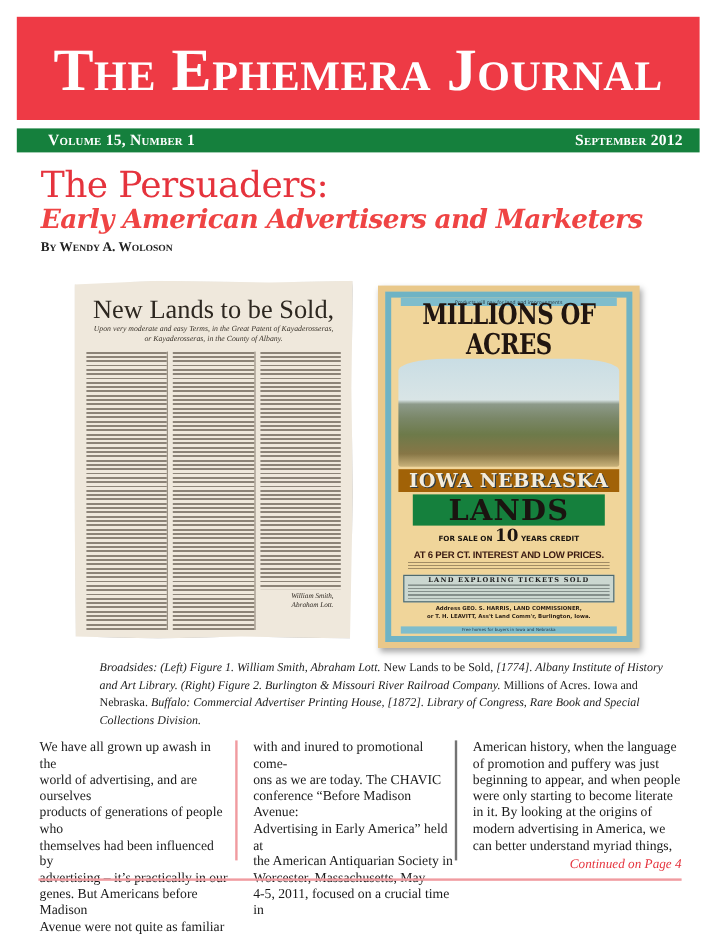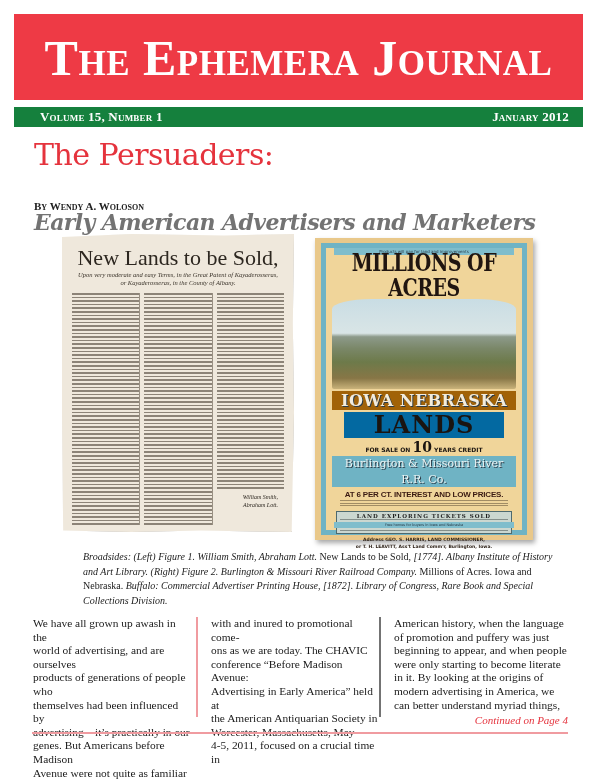--- a/index.html
+++ b/index.html
@@ -29,24 +29,23 @@
     }
 
     .headline {
       position: absolute; left: 34px; top: 140px;
       color: #e5333d; font-family: "DejaVu Serif", serif;
       font-size: 30px; line-height: 1; font-weight: normal;
       letter-spacing: -0.5px;
     }
     .subhead {
       position: absolute; left: 34px; top: 172px;
-      color: #737373; font-family: "DejaVu Serif", serif; font-style: italic;
+      color: #ef4444; font-family: "DejaVu Serif", serif; font-style: italic;
       font-size: 22px; line-height: 1; letter-spacing: -0.6px;
       white-space: nowrap;
-      margin-top: 39px;
     }
     .byline {
       position: absolute; left: 34px; top: 200px;
       color: #222; font-family: "Liberation Serif", serif; font-weight: bold;
       font-size: 11px; font-variant: small-caps;
     }
 
     
     .fig-left {
       position: absolute; left: 62px; top: 234px; width: 232px; height: 298px;
@@ -104,21 +103,21 @@
       border-radius: 40px 40px 2px 2px / 10px 10px 2px 2px;
       background: linear-gradient(to bottom, #c9dde4 0%, #d9e5e6 38%, #8d9a8a 42%, #7a8768 55%, #6d7a4a 70%, #877646 88%, #c9b27a 100%);
     }
     .poster-iowa {
       margin: 2px 6px 0 6px; background: #a16207; text-align: center;
       font-family: "DejaVu Serif", serif; font-weight: bold; font-size: 16px; color: #f3ecdc;
       letter-spacing: 0.5px; line-height: 1.2;
       text-shadow: 1px 1px 0 #2a3b48;
     }
     .poster-lands {
-      margin: 2px 18px 0 18px; background: #0369a1; text-align: center;
+      margin: 2px 18px 0 18px; background: #15803d; text-align: center;
       font-family: "DejaVu Serif", serif; font-weight: bold; font-size: 24px; color: #1a1410;
       line-height: 1.1; letter-spacing: 1px;
     }
     .poster-sale {
       text-align: center; font-family: "DejaVu Sans", sans-serif; font-weight: bold;
       font-size: 6px; color: #1a1410; margin-top: 1px;
     }
     .poster-sale b { font-size: 14px; font-family: "DejaVu Serif", serif; }
     .poster-rr {
       margin: 1px 6px 0 6px; background: #6fb3c4; text-align: center;
@@ -184,21 +183,21 @@
     }
   </style>
 </head>
 <body>
 
 <header class="masthead">
   <h1 class="masthead-title">The Ephemera Journal</h1>
 </header>
 <div class="issue-bar">
   <span>Volume 15, Number 1</span>
-  <span>January 2012</span>
+  <span>September 2012</span>
 </div>
 
 <h2 class="headline">The Persuaders:</h2>
 <h3 class="subhead">Early American Advertisers and Marketers</h3>
 <div class="byline">By Wendy A. Woloson</div>
 
 <figure class="fig-left">
   <div class="broadside-title">New Lands to be Sold,</div>
   <div class="broadside-sub">
     <div>Upon very moderate and easy Terms, in the Great Patent of Kayaderosseras,</div>
@@ -220,21 +219,20 @@
     <div class="poster-top">Products will pay for land and improvements</div>
     <div class="poster-millions">MILLIONS OF ACRES</div>
     <div class="poster-scene"></div>
     <div class="poster-iowa">IOWA NEBRASKA</div>
     <div class="poster-lands">LANDS</div>
     <div class="poster-sale">
       <span>FOR SALE ON</span>
       <b>10</b>
       <span>YEARS CREDIT</span>
     </div>
-    <div class="poster-rr">Burlington &amp; Missouri River R.R. Co.</div>
     <div class="poster-interest">AT 6 PER CT. INTEREST AND LOW PRICES.</div>
     <div class="poster-fine"></div>
     <div class="poster-tickets">
       <div class="poster-tickets-title">LAND EXPLORING TICKETS SOLD</div>
       <div class="poster-tickets-lines"></div>
     </div>
     <div class="poster-addr">
       <div>Address GEO. S. HARRIS, LAND COMMISSIONER,</div>
       <div>or T. H. LEAVITT, Ass't Land Comm'r, Burlington, Iowa.</div>
     </div>

